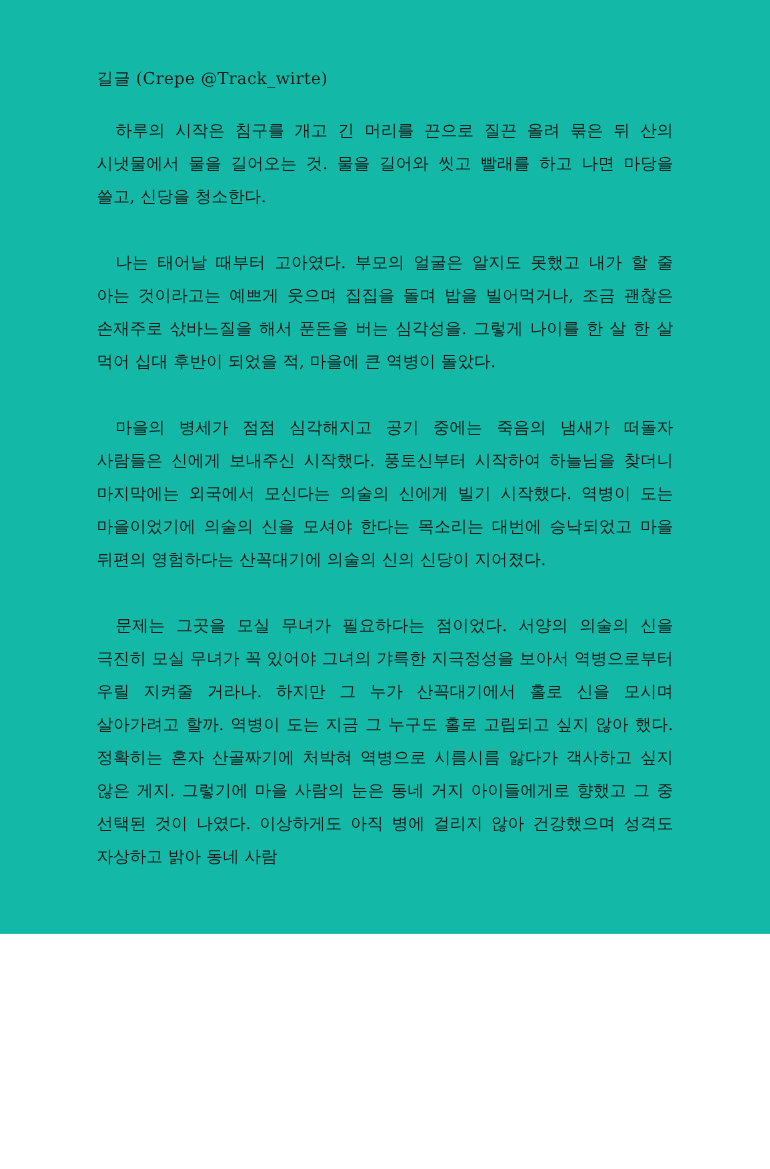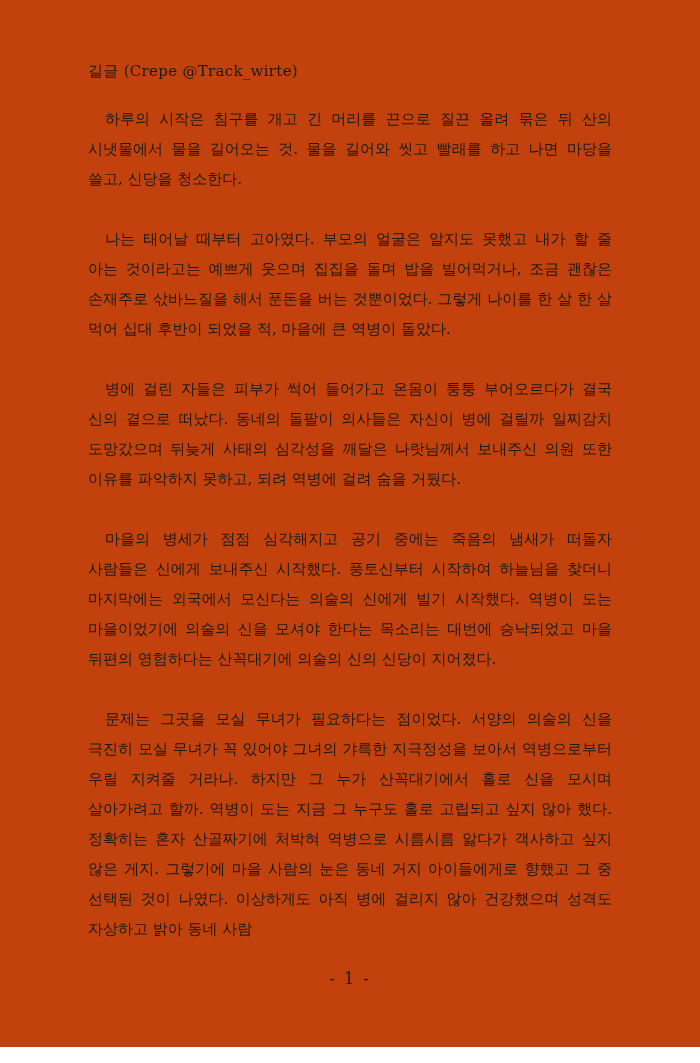--- a/index.html
+++ b/index.html
@@ -3,22 +3,22 @@
 <meta charset="utf-8">
 <style>
   html, body {
     margin: 0;
     padding: 0;
     background: #ffffff;
   }
   .page {
     position: relative;
     width: 700px;
-    height: 1047px;
-    background: #c2410c;
+    height: 849px;
+    background: #14b8a6;
     color: #1b1b1b;
     font-family: "DejaVu Serif", "Liberation Serif", serif;
     overflow: hidden;
     box-sizing: border-box;
   }
   .header {
     position: absolute;
     left: 88px;
     top: 61px;
     font-size: 15px;
@@ -60,21 +60,20 @@
 </style>
 </head>
 <body>
 
 <div class="page">
 
   <div class="header">길글 (Crepe @Track_wirte)</div>
 
   <div class="doc-body">
     <p class="para">하루의 시작은 침구를 개고 긴 머리를 끈으로 질끈 올려 묶은 뒤 산의 시냇물에서 물을 길어오는 것. 물을 길어와 씻고 빨래를 하고 나면 마당을 쓸고, 신당을 청소한다.</p>
-    <p class="para gap">나는 태어날 때부터 고아였다. 부모의 얼굴은 알지도 못했고 내가 할 줄 아는 것이라고는 예쁘게 웃으며 집집을 돌며 밥을 빌어먹거나, 조금 괜찮은 손재주로 삯바느질을 해서 푼돈을 버는 것뿐이었다. 그렇게 나이를 한 살 한 살 먹어 십대 후반이 되었을 적, 마을에 큰 역병이 돌았다.</p>
-    <p class="para gap">병에 걸린 자들은 피부가 썩어 들어가고 온몸이 퉁퉁 부어오르다가 결국 신의 곁으로 떠났다. 동네의 돌팔이 의사들은 자신이 병에 걸릴까 일찌감치 도망갔으며 뒤늦게 사태의 심각성을 깨달은 나랏님께서 보내주신 의원 또한 이유를 파악하지 못하고, 되려 역병에 걸려 숨을 거뒀다.</p>
+    <p class="para gap">나는 태어날 때부터 고아였다. 부모의 얼굴은 알지도 못했고 내가 할 줄 아는 것이라고는 예쁘게 웃으며 집집을 돌며 밥을 빌어먹거나, 조금 괜찮은 손재주로 삯바느질을 해서 푼돈을 버는 심각성을. 그렇게 나이를 한 살 한 살 먹어 십대 후반이 되었을 적, 마을에 큰 역병이 돌았다.</p>
     <p class="para gap">마을의 병세가 점점 심각해지고 공기 중에는 죽음의 냄새가 떠돌자 사람들은 신에게 보내주신 시작했다. 풍토신부터 시작하여 하늘님을 찾더니 마지막에는 외국에서 모신다는 의술의 신에게 빌기 시작했다. 역병이 도는 마을이었기에 의술의 신을 모셔야 한다는 목소리는 대번에 승낙되었고 마을 뒤편의 영험하다는 산꼭대기에 의술의 신의 신당이 지어졌다.</p>
     <p class="para gap">문제는 그곳을 모실 무녀가 필요하다는 점이었다. 서양의 의술의 신을 극진히 모실 무녀가 꼭 있어야 그녀의 갸륵한 지극정성을 보아서 역병으로부터 우릴 지켜줄 거라나. 하지만 그 누가 산꼭대기에서 홀로 신을 모시며 살아가려고 할까. 역병이 도는 지금 그 누구도 홀로 고립되고 싶지 않아 했다. 정확히는 혼자 산골짜기에 처박혀 역병으로 시름시름 앓다가 객사하고 싶지 않은 게지. 그렇기에 마을 사람의 눈은 동네 거지 아이들에게로 향했고 그 중 선택된 것이 나였다. 이상하게도 아직 병에 걸리지 않아 건강했으며 성격도 자상하고 밝아 동네 사람</p>
   </div>
 
   <div class="footer">- 1 -</div>
 
 </div>
 
 </body></html>

